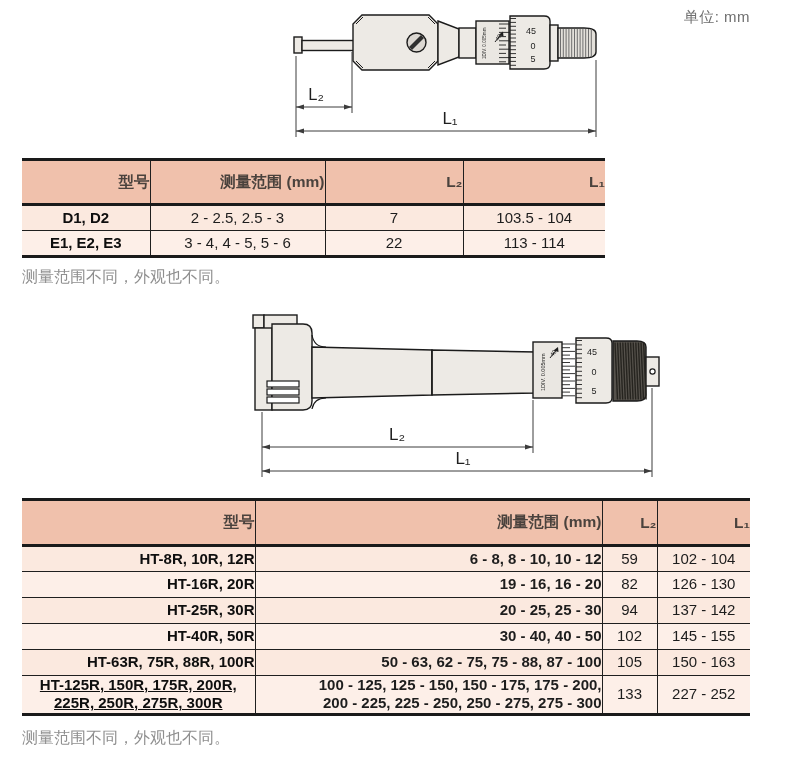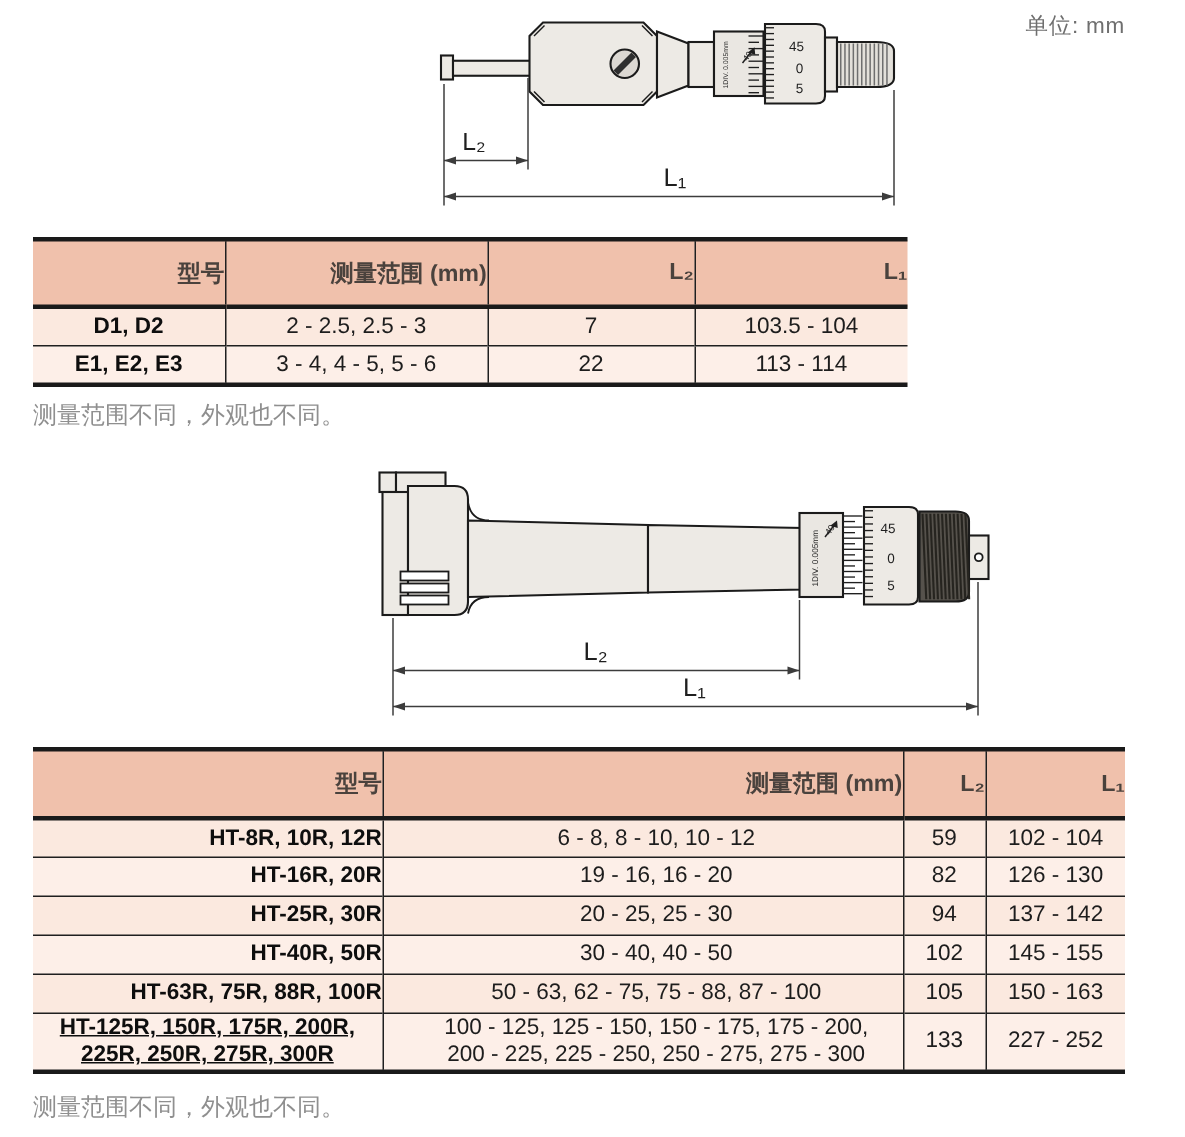--- a/index.html
+++ b/index.html
@@ -25,21 +25,21 @@
   .spec-table tbody tr:nth-child(even) td { background:#fdefe8; }
 
   #table1 { top:158px; left:22px; width:583px; }
   #table1 th { height:45px; }
   #table1 td { height:26px; }
 
   #table2 { top:498px; left:22px; width:728px; }
   #table2 th { height:46px; }
   #table2 td { height:26px; }
   #table2 td:first-child { text-align:right; }
-  #table2 td:nth-child(2){ text-align:center; padding-left:18px; }
+  #table2 td:nth-child(2){ text-align:right; padding-left:18px;font-weight:bold; }
   #table2 tbody tr:last-child td { height:34px; }
   #table2 tbody tr:last-child td:first-child { text-align:center; padding-left:0;text-decoration:underline; }
 
   .note { position:absolute; left:22px; font-size:16px; color:#8f8f8f; }
   .n1 { top:267px; }
   .n2 { top:728px; }
 
   text { font-family:"Liberation Sans","DejaVu Sans",sans-serif; fill:#1f1f1f; }
 </style>
 </head>

